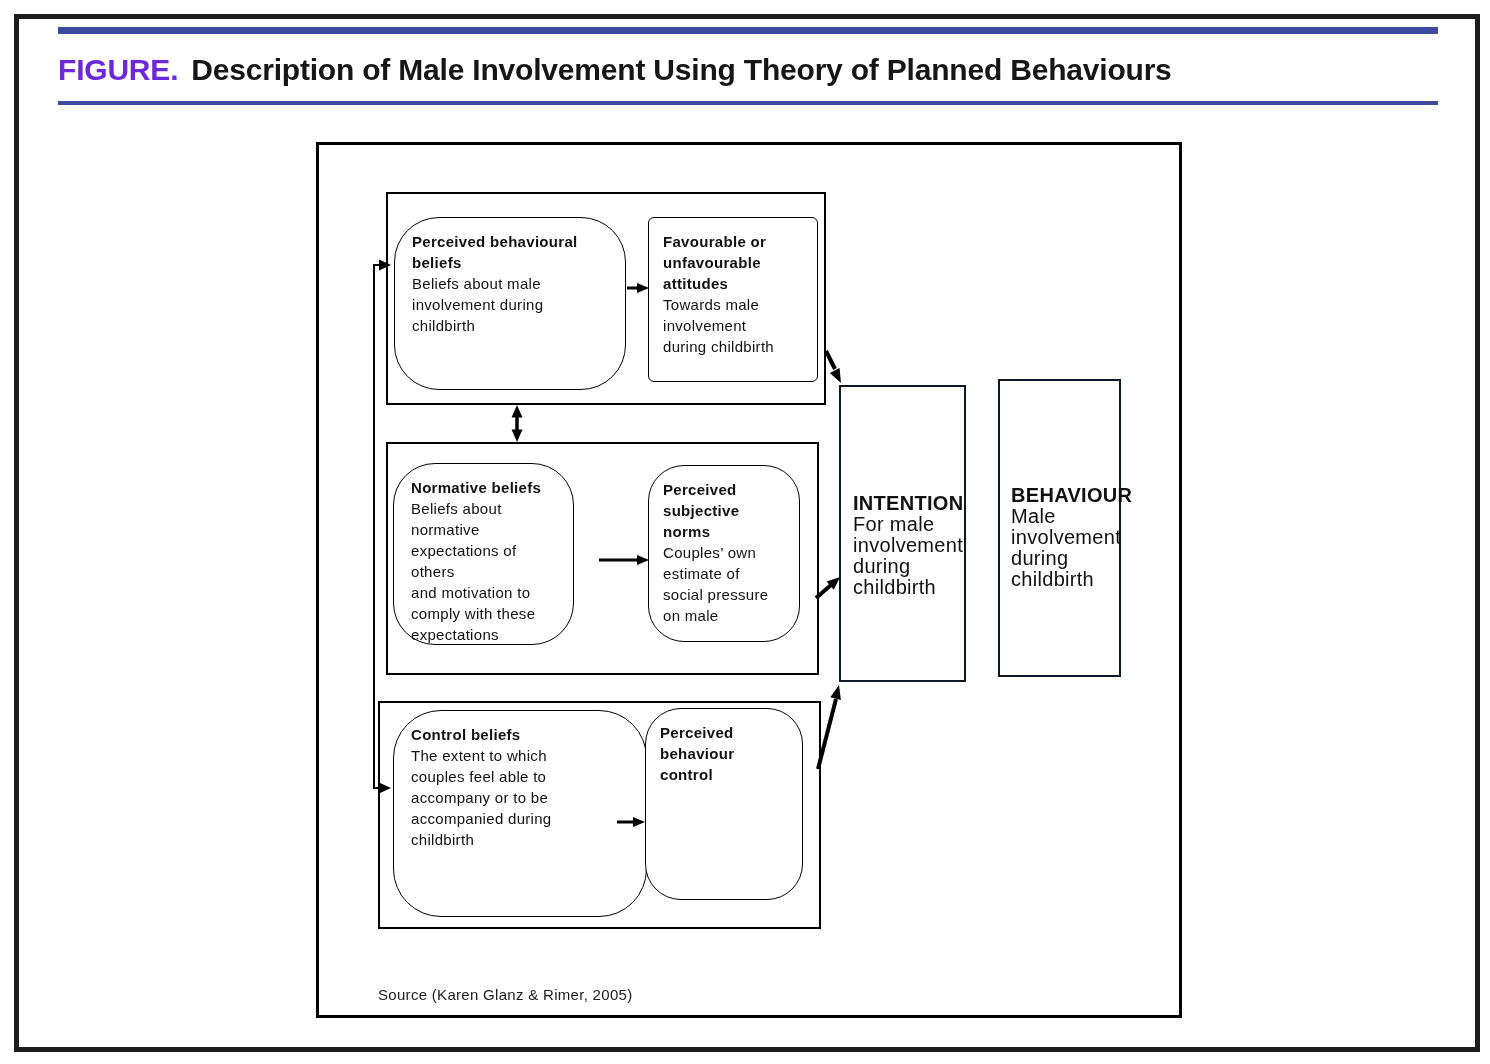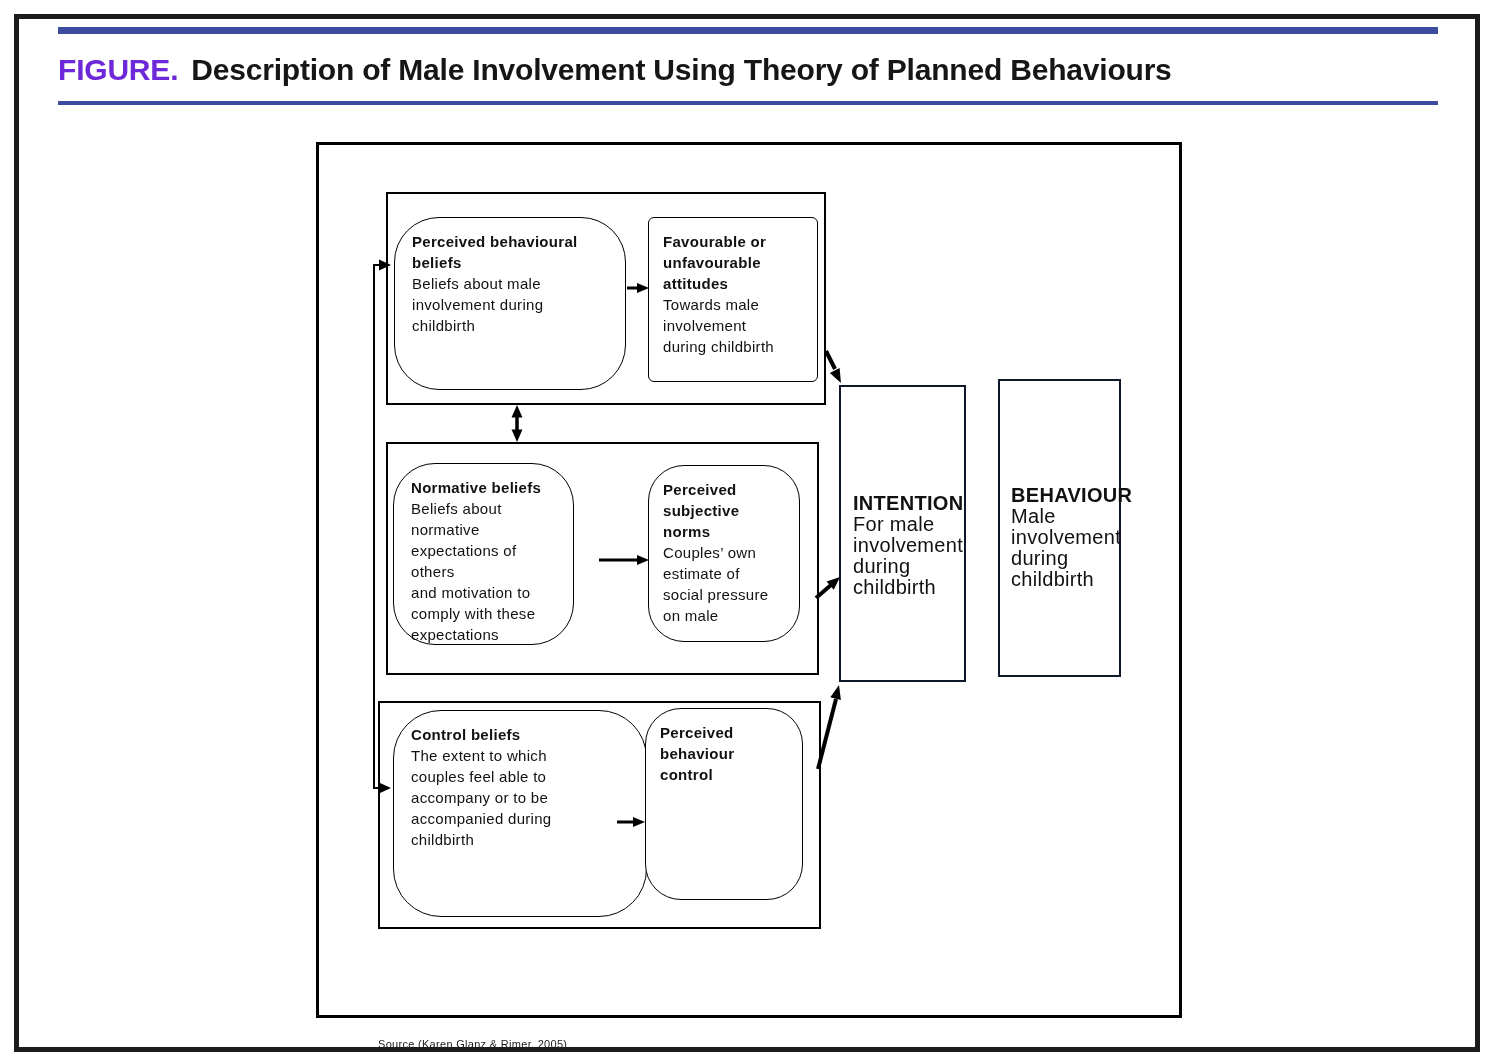--- a/index.html
+++ b/index.html
@@ -43,21 +43,21 @@
   .bh{font-weight:bold;white-space:pre-line;}
   .bb{white-space:pre-line;}
   .sqbox{
     position:absolute;border:2px solid #0f172a;box-sizing:border-box;background:#fff;
     font-size:20px;line-height:21px;letter-spacing:0.3px;
   }
   .intent{left:839px;top:385px;width:127px;height:297px;padding:106px 6px 0 12px;}
   .behav{left:998px;top:379px;width:123px;height:298px;padding:104px 5px 0 11px;}
   .arrows{position:absolute;left:0;top:0;width:1490px;height:1064px;pointer-events:none;}
   .source-note{
-    position:absolute;left:378px;top:1038px;font-size:11px;letter-spacing:0.3px;color:#1c1c1c;
+    position:absolute;left:378px;top:986px;font-size:15px;letter-spacing:0.3px;color:#1c1c1c;
   }
 </style>
 </head>
 <body>
 
 <div class="page-frame"></div>
 
 <div class="accent-bar"></div>
 <div class="figure-heading">
   <span class="figure-label">FIGURE.</span><span class="figure-title">Description of Male Involvement Using Theory of Planned Behaviours</span>

